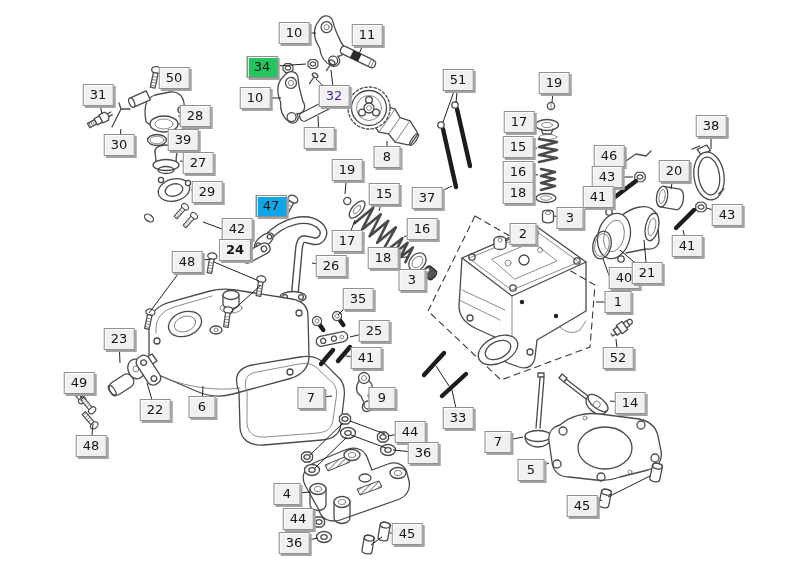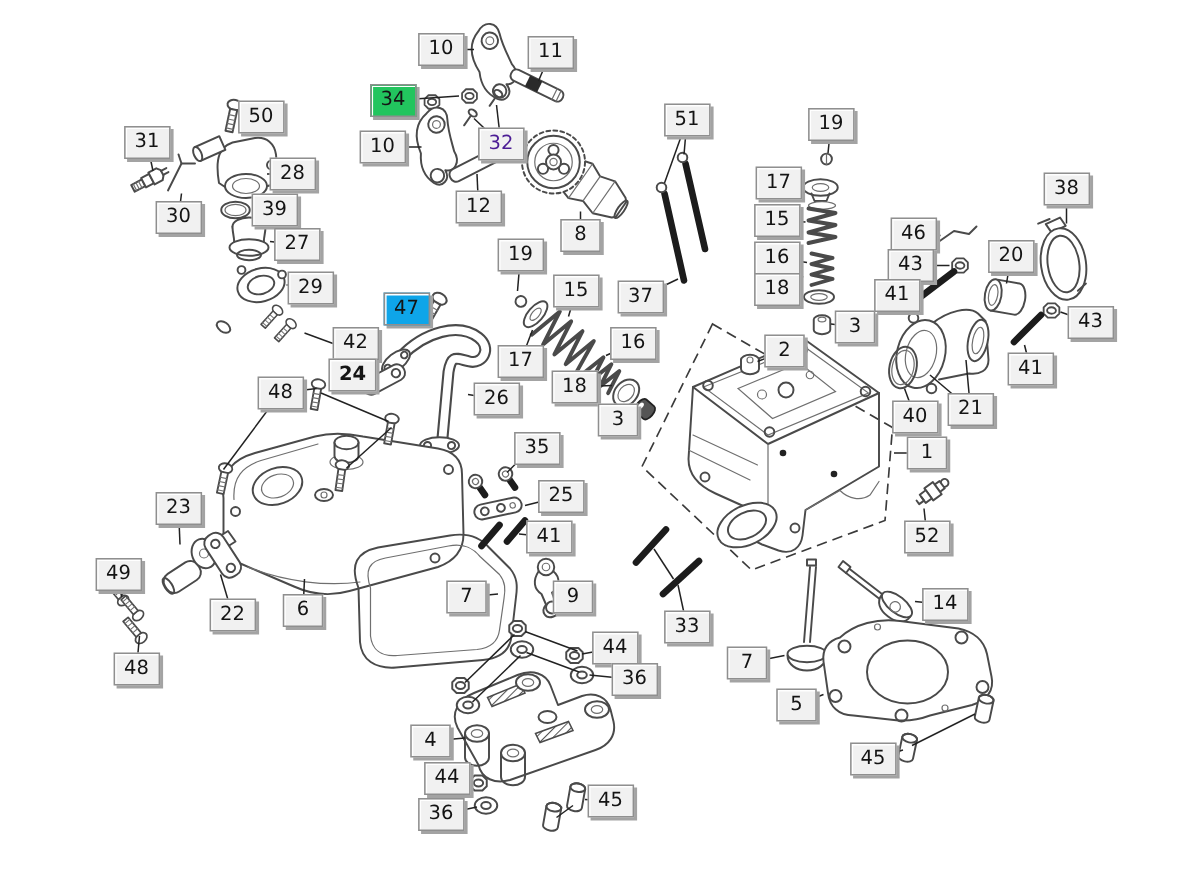--- a/index.html
+++ b/index.html
@@ -558,21 +558,21 @@
       <div class="callout" style="left: 570px; top: 218px; background: rgb(241, 241, 241); border-color: rgb(143, 143, 143); color: rgb(20, 20, 20);">3</div>
       <div class="callout" style="left: 412px; top: 280px; background: rgb(241, 241, 241); border-color: rgb(143, 143, 143); color: rgb(20, 20, 20);">3</div>
       <div class="callout" style="left: 523px; top: 234px; background: rgb(241, 241, 241); border-color: rgb(143, 143, 143); color: rgb(20, 20, 20);">2</div>
       <div class="callout" style="left: 609px; top: 156px; background: rgb(241, 241, 241); border-color: rgb(143, 143, 143); color: rgb(20, 20, 20);">46</div>
       <div class="callout" style="left: 607px; top: 177px; background: rgb(241, 241, 241); border-color: rgb(143, 143, 143); color: rgb(20, 20, 20);">43</div>
       <div class="callout" style="left: 598px; top: 197px; background: rgb(241, 241, 241); border-color: rgb(143, 143, 143); color: rgb(20, 20, 20);">41</div>
       <div class="callout" style="left: 674px; top: 171px; background: rgb(241, 241, 241); border-color: rgb(143, 143, 143); color: rgb(20, 20, 20);">20</div>
       <div class="callout" style="left: 711px; top: 126px; background: rgb(241, 241, 241); border-color: rgb(143, 143, 143); color: rgb(20, 20, 20);">38</div>
       <div class="callout" style="left: 727px; top: 215px; background: rgb(241, 241, 241); border-color: rgb(143, 143, 143); color: rgb(20, 20, 20);">43</div>
       <div class="callout" style="left: 687px; top: 246px; background: rgb(241, 241, 241); border-color: rgb(143, 143, 143); color: rgb(20, 20, 20);">41</div>
-      <div class="callout" style="left: 610px; top: 278px; background: rgb(241, 241, 241); border-color: rgb(143, 143, 143); color: rgb(20, 20, 20);">40</div>
+      <div class="callout" style="left: 624px; top: 278px; background: rgb(241, 241, 241); border-color: rgb(143, 143, 143); color: rgb(20, 20, 20);">40</div>
       <div class="callout" style="left: 647px; top: 273px; background: rgb(241, 241, 241); border-color: rgb(143, 143, 143); color: rgb(20, 20, 20);">21</div>
       <div class="callout" style="left: 618px; top: 302px; background: rgb(241, 241, 241); border-color: rgb(143, 143, 143); color: rgb(20, 20, 20);">1</div>
       <div class="callout" style="left: 618px; top: 358px; background: rgb(241, 241, 241); border-color: rgb(143, 143, 143); color: rgb(20, 20, 20);">52</div>
       <div class="callout" style="left: 119px; top: 339px; background: rgb(241, 241, 241); border-color: rgb(143, 143, 143); color: rgb(20, 20, 20);">23</div>
       <div class="callout" style="left: 79px; top: 383px; background: rgb(241, 241, 241); border-color: rgb(143, 143, 143); color: rgb(20, 20, 20);">49</div>
       <div class="callout" style="left: 155px; top: 410px; background: rgb(241, 241, 241); border-color: rgb(143, 143, 143); color: rgb(20, 20, 20);">22</div>
       <div class="callout" style="left: 91px; top: 446px; background: rgb(241, 241, 241); border-color: rgb(143, 143, 143); color: rgb(20, 20, 20);">48</div>
       <div class="callout" style="left: 202px; top: 407px; background: rgb(241, 241, 241); border-color: rgb(143, 143, 143); color: rgb(20, 20, 20);">6</div>
       <div class="callout" style="left: 311px; top: 398px; background: rgb(241, 241, 241); border-color: rgb(143, 143, 143); color: rgb(20, 20, 20);">7</div>
       <div class="callout" style="left: 358px; top: 299px; background: rgb(241, 241, 241); border-color: rgb(143, 143, 143); color: rgb(20, 20, 20);">35</div>

